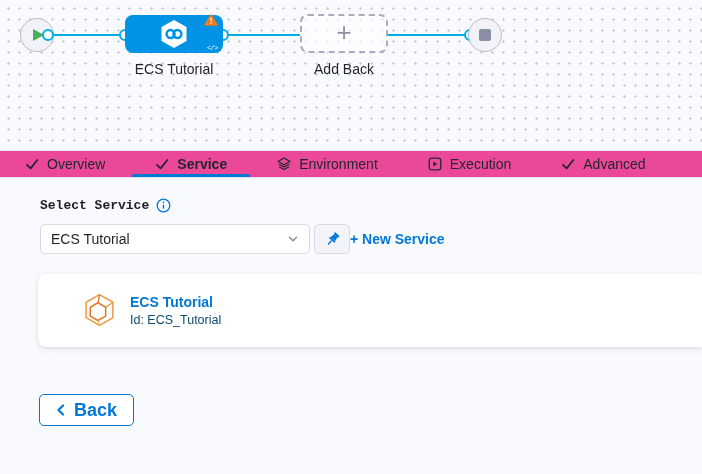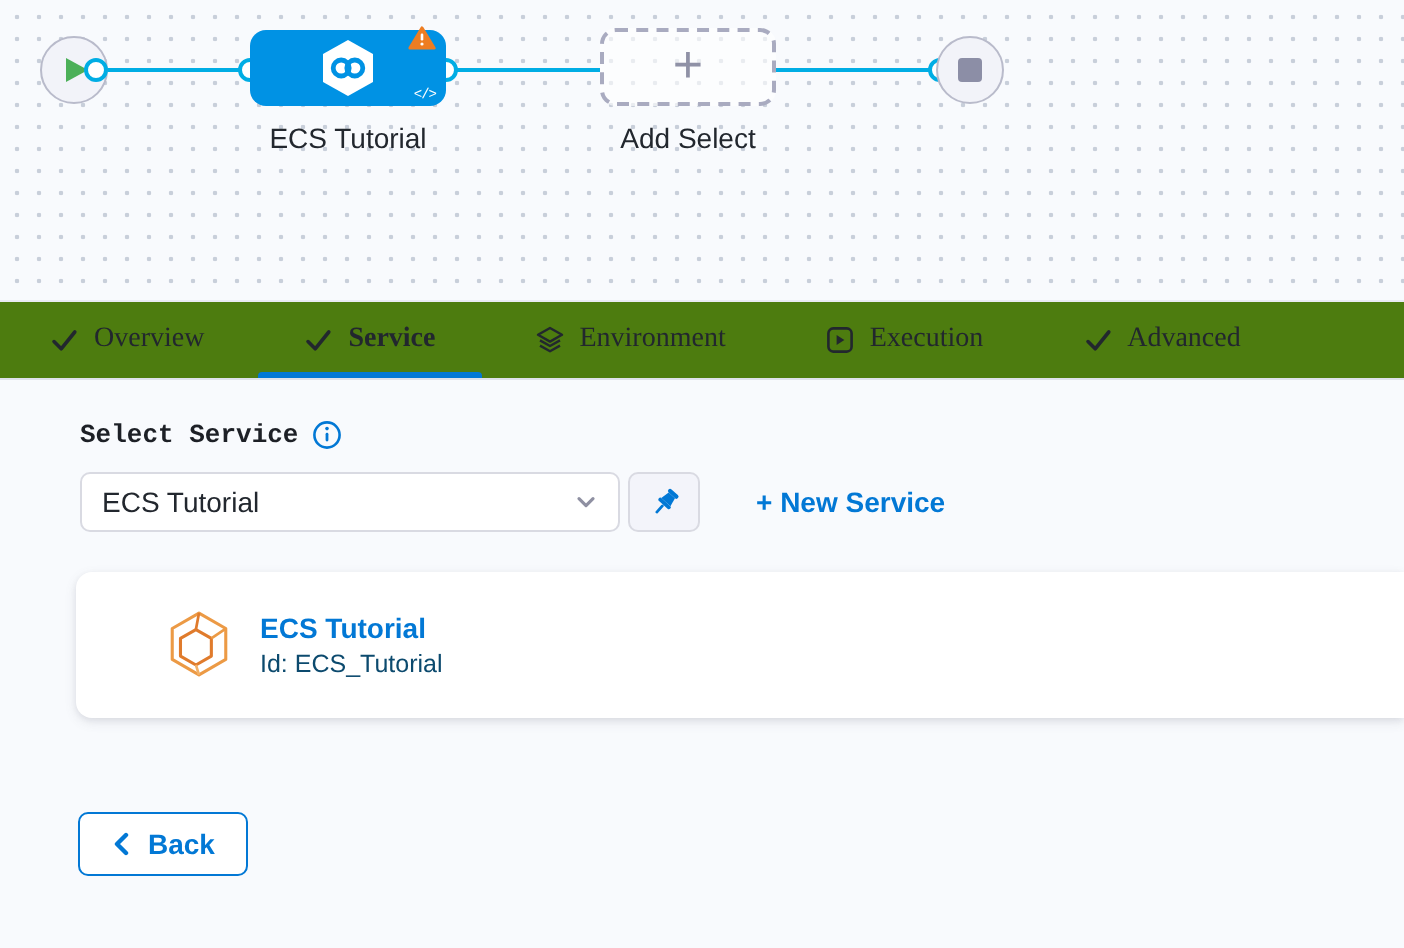--- a/index.html
+++ b/index.html
@@ -26,54 +26,54 @@
     font-family:"Liberation Mono", monospace; letter-spacing:-0.5px; }
   .node-label { position:absolute; font-size:14px; color:#22272e; text-align:center; }
   .stage-label { left:117px; top:61px; width:114px; }
   .addstage-label { left:290px; top:61px; width:108px; }
   .add-stage { position:absolute; left:300px; top:14px; width:88px; height:39px;
     border:2px dashed #a9abc0; border-radius:8px; background:rgba(255,255,255,.6);
     display:flex; align-items:center; justify-content:center; cursor:pointer; }
   .plus-glyph { font-size:26px; font-weight:300; color:#8f91a6; line-height:1; margin-top:-3px; }
 
   
-  .tabbar { display:flex; height:40px; background:#4d7c0f; border-top:1px solid #e9ebf3;
-    border-bottom:1px solid #dfe2ea; align-items:stretch;font-family:Liberation Serif, serif; }
+  .tabbar { display:flex; height:28px; background:#ec4899; border-top:1px solid #e9ebf3;
+    border-bottom:1px solid #dfe2ea; align-items:stretch; }
   .tab { position:relative; display:flex; align-items:center; gap:8px; padding:0 25px;
     font-size:14px; color:#22272e; cursor:pointer; white-space:nowrap; }
   .tab.active { font-weight:700; }
   .tab.active::after { content:''; position:absolute; left:2px; right:2px; bottom:0;
     height:3px; background:#0278d5; border-radius:2px 2px 0 0; }
   .tab svg { flex:0 0 auto; }
 
   
   .content { background:#f8fafd; }
   .select-row { display:flex; align-items:center; gap:7px; margin:20px 0 0 40px; }
   .select-label { font-size:13px; font-weight:700; color:#1d2026;font-family:Liberation Mono, monospace; }
   .dropdown-row { display:flex; align-items:center; margin:11px 0 0 40px; }
   .dropdown { width:270px; height:30px; background:#fff; border:1px solid #d9dae2;
     border-radius:5px; display:flex; align-items:center; justify-content:space-between;
     padding:0 10px; cursor:pointer; }
   .dropdown-value { font-size:14px; color:#22272e; }
   .pin-btn { width:36px; height:30px; margin-left:4px; background:#f3f4fa;
     border:1px solid #d9dae2; border-radius:5px; display:flex; align-items:center;
     justify-content:center; cursor:pointer; }
-  .new-service { margin-left:28px; font-size:14px; font-weight:700; color:#0278d5;
+  .new-service { font-size:14px; font-weight:700; color:#0278d5;
     cursor:pointer; text-decoration:none; }
 
   .service-card { margin:20px 0 0 38px; width:calc(100% - 38px); height:73px;
     background:#fff; border-radius:8px 0 0 8px;
     box-shadow:0 1px 3px rgba(40,41,61,.06), 0 2px 6px rgba(96,97,112,.14);
     display:flex; align-items:center; padding-left:45px; gap:14px; cursor:pointer; }
   .card-title { font-size:14px; font-weight:700; color:#0278d5; }
   .card-id { font-size:12.5px; color:#0c4a6e; margin-top:3px; }
 
   .footer-row { display:flex; gap:12px; margin:47px 0 0 39px; }
   .btn { height:32px; display:flex; align-items:center; gap:9px; padding:14px 16px;
-    border-radius:5px; font-size:14px; font-weight:700; cursor:pointer; border:none;
+    border-radius:5px; font-size:18px; font-weight:700; cursor:pointer; border:none;
     font-family:"Liberation Sans", sans-serif; }
   .btn-back { background:#fff; border:1px solid #0278d5; color:#0278d5; }
   .btn-continue { background:#0278d5; color:#fff; }
 </style>
 </head>
 <body>
 
 <div class="canvas">
   <div class="edge" style="left:48px;width:77px;"></div>
   <div class="edge" style="left:223px;width:77px;"></div>
@@ -101,21 +101,21 @@
         <circle cx="7" cy="9" r="0.8" fill="#fff"></circle>
       </svg>
     </span>
     <span class="code-toggle">&lt;/&gt;</span>
   </div>
   <div class="node-label stage-label">ECS Tutorial</div>
 
   <div class="add-stage">
     <span class="plus-glyph">+</span>
   </div>
-  <div class="node-label addstage-label">Add Select</div>
+  <div class="node-label addstage-label">Add Back</div>
 
   <div class="round-node" style="left:468px;top:18px;">
     <span class="stop-sq"></span>
   </div>
 </div>
 
 <div class="tabbar">
   <div class="tab">
     <svg width="14" height="14" viewBox="0 0 14 14">
       <polyline points="2,7.8 5.6,11.4 12.4,3" fill="none" stroke="#22272e" stroke-width="1.8" stroke-linecap="round" stroke-linejoin="round"></polyline>

